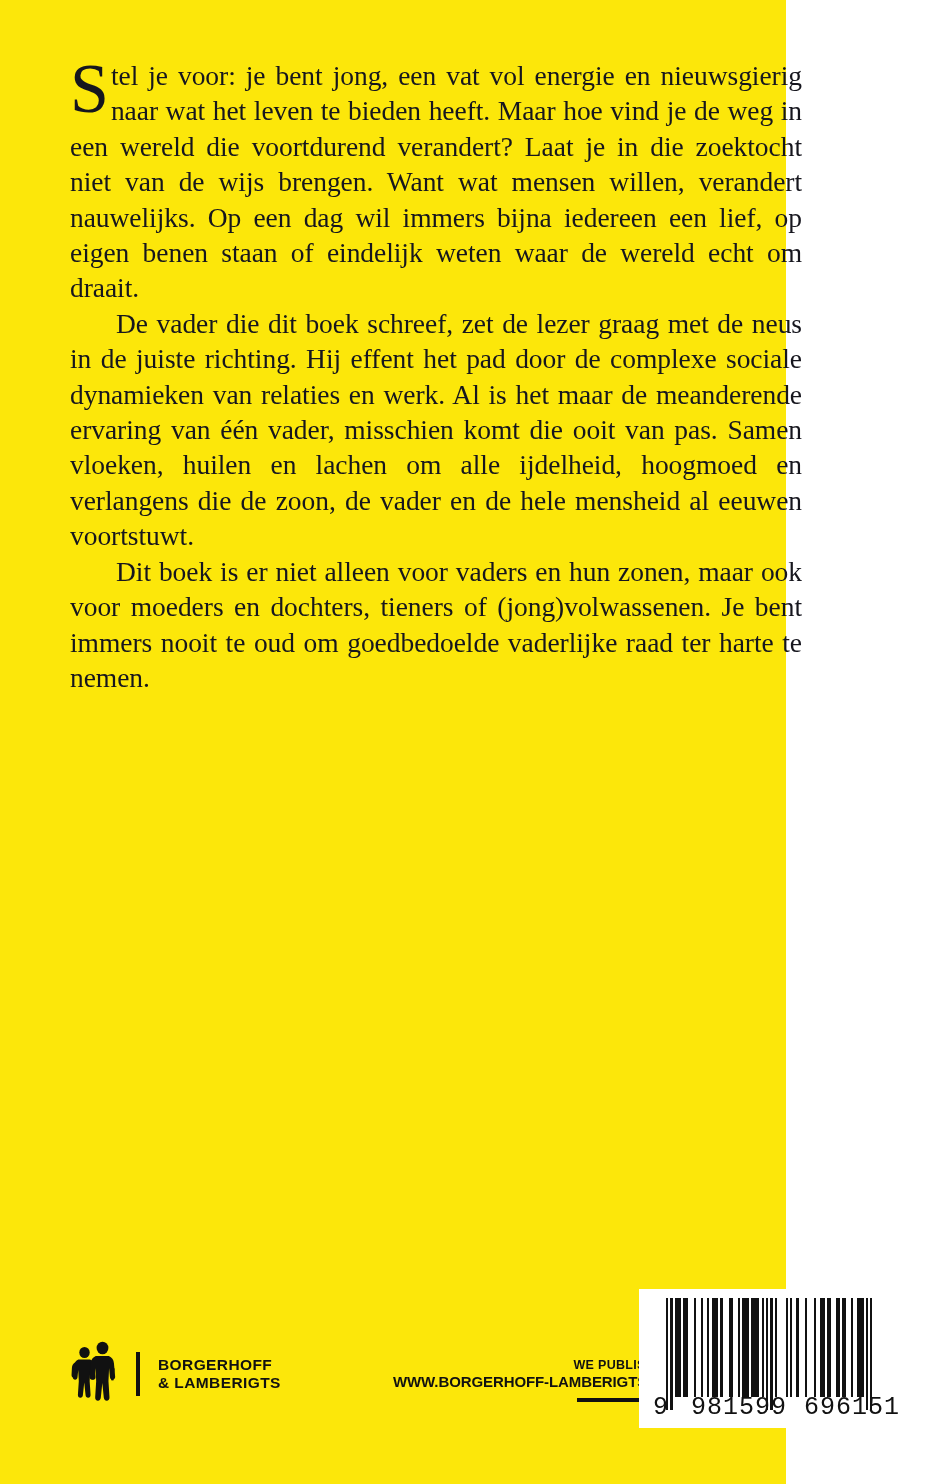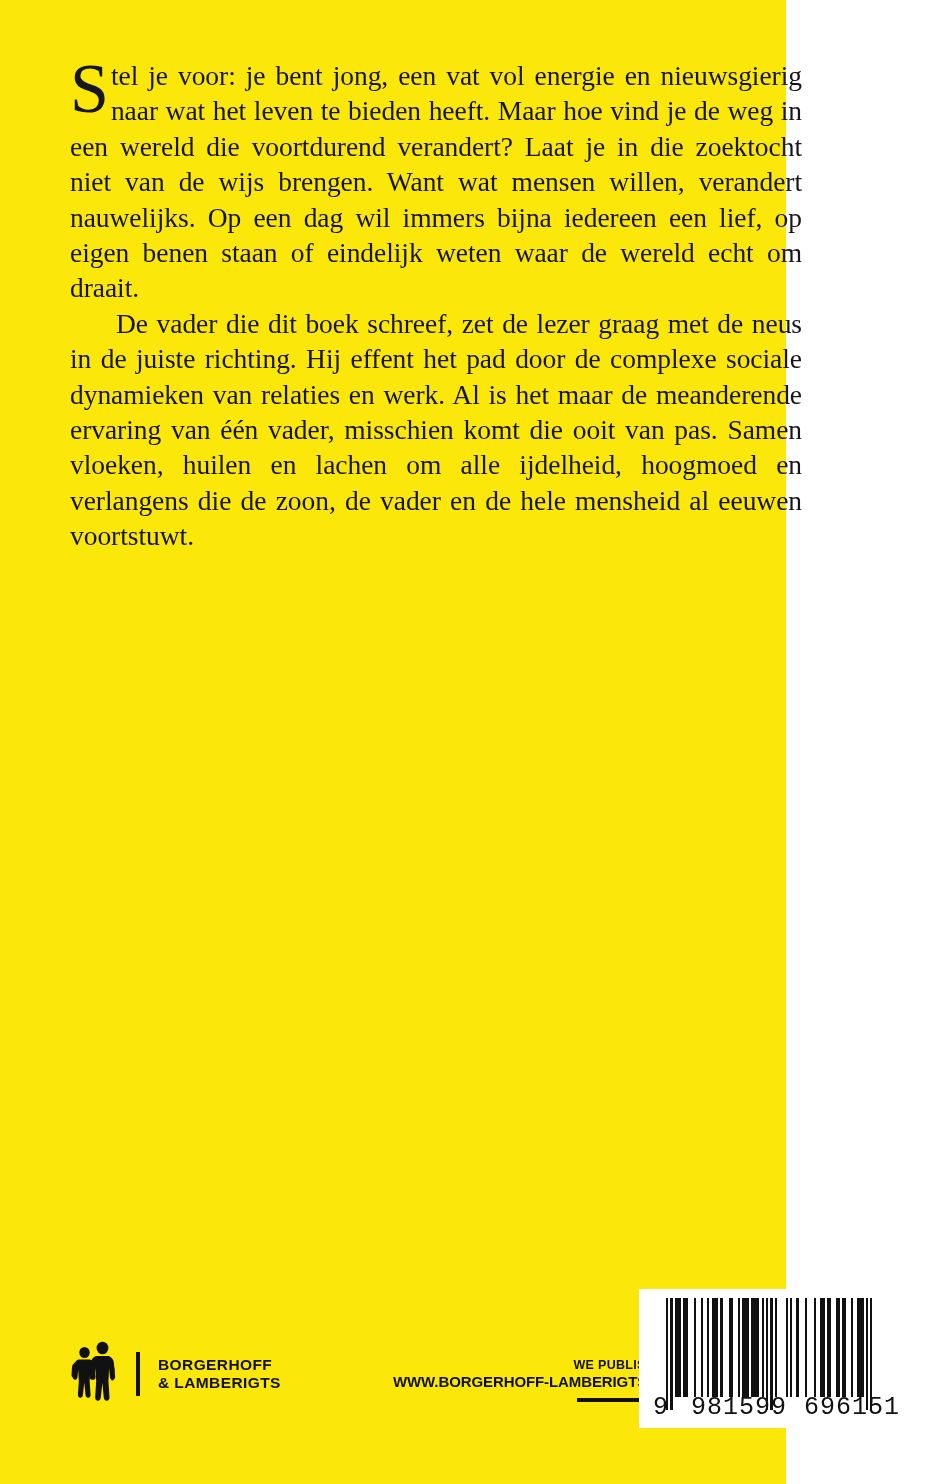--- a/index.html
+++ b/index.html
@@ -164,20 +164,21 @@
   }
 </style>
 </head>
 <body>
 
 <div id="cover">
 
   <div id="blurb">
     <p class="first">Stel je voor: je bent jong, een vat vol energie en nieuwsgierig naar wat het leven te bieden heeft. Maar hoe vind je de weg in een wereld die voortdurend verandert? Laat je in die zoektocht niet van de wijs brengen. Want wat mensen willen, verandert nauwelijks. Op een dag wil immers bijna iedereen een lief, op eigen benen staan of eindelijk weten waar de wereld echt om draait.</p>
     <p>De vader die dit boek schreef, zet de lezer graag met de neus in de juiste richting. Hij effent het pad door de complexe sociale dynamieken van relaties en werk. Al is het maar de meanderende ervaring van één vader, misschien komt die ooit van pas. Samen vloeken, huilen en lachen om alle ijdelheid, hoogmoed en verlangens die de zoon, de vader en de hele mensheid al eeuwen voortstuwt.</p>
+    <p>Dit boek is er niet alleen voor vaders en hun zonen, maar ook voor moeders en dochters, tieners of (jong)volwassenen. Je bent immers nooit te oud om goedbedoelde vaderlijke raad ter harte te nemen.</p>
   </div>
 
   <div id="publisher-logo">
     <div class="logo-figures">
       <svg viewBox="0 0 52 66" width="52" height="66" aria-hidden="true">
 
         <g fill="#111">
           <ellipse cx="14.5" cy="11.5" rx="5.2" ry="5.6"></ellipse>
           <path d="M8.4 18.5c-2.6 1.1-4.2 3.4-4.5 6.4l-1.0 11.0c-0.15 1.7 0.9 2.8 2.2 2.85 1.3 0.05 2.25-0.9 2.4-2.4l0.75-7.4 0.55 11.2-0.9 13.6c-0.12 1.8 0.95 3.0 2.4 3.05 1.45 0.05 2.45-1.0 2.6-2.75l1.35-12.6 1.3 12.6c0.17 1.75 1.2 2.8 2.65 2.75 1.45-0.05 2.5-1.25 2.37-3.05l-0.9-13.6 0.55-11.2 0.75 7.4c0.15 1.5 1.1 2.45 2.4 2.4 1.3-0.05 2.35-1.15 2.2-2.85l-1.0-11.0c-0.3-3.0-1.9-5.3-4.5-6.4z"></path>
 

